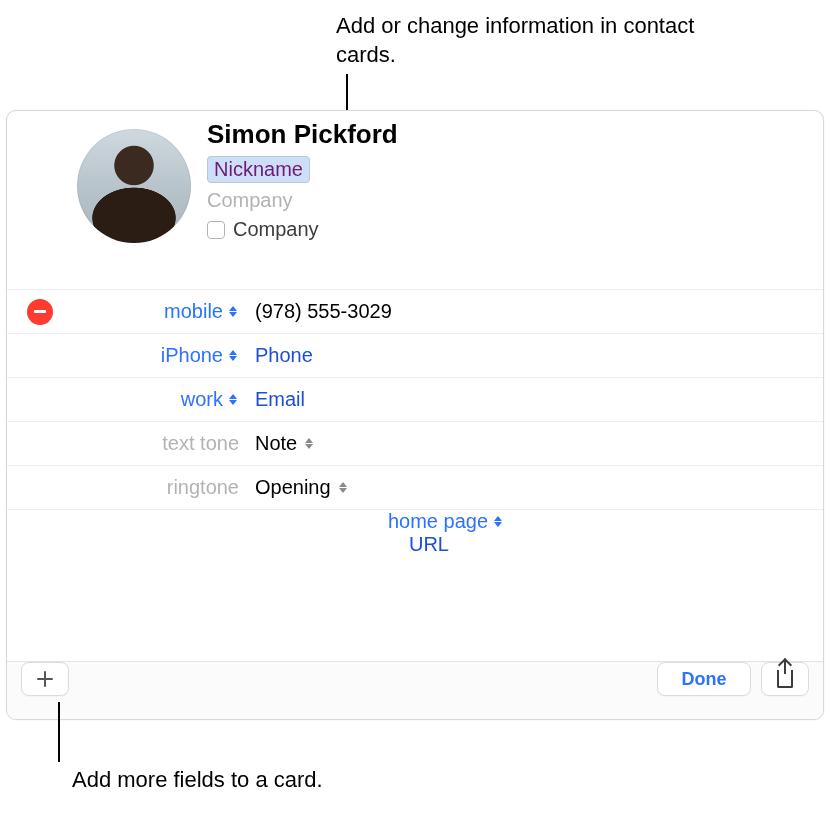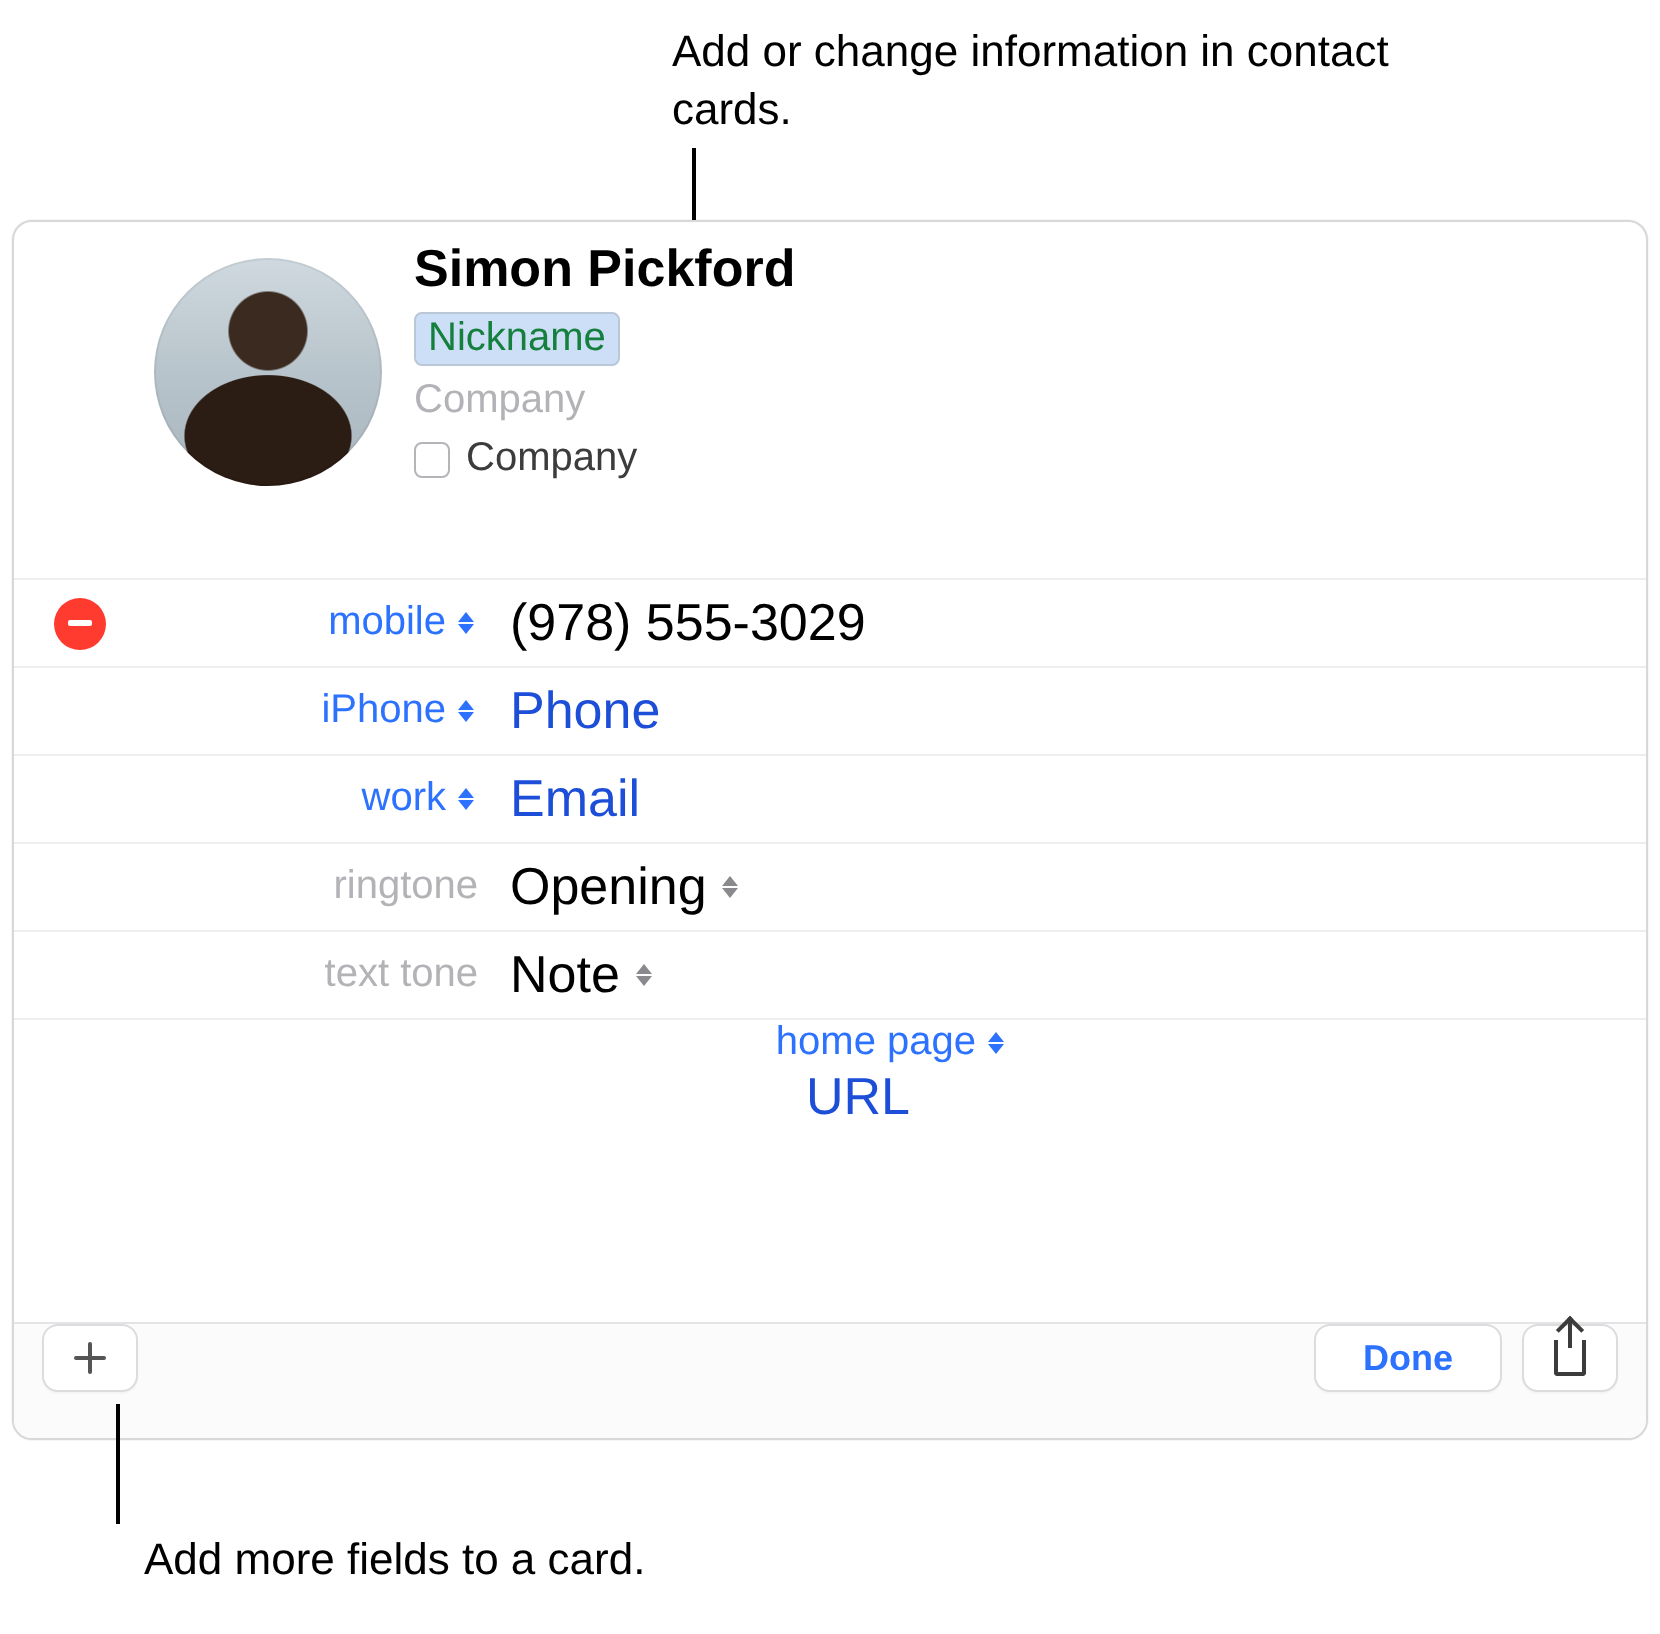--- a/index.html
+++ b/index.html
@@ -61,21 +61,21 @@
     top: 8px;
   }
   .contact-name {
     font-size: 26px;
     font-weight: 700;
   }
   .nickname-field {
     display: inline-block;
     margin-top: 6px;
     font-size: 20px;
-    color: #15803d;
+    color: #701a75;
     background: #cddff7;
     border: 1px solid #b9c7d6;
     border-radius: 4px;
     padding: 1px 6px;
   }
   .company-field {
     margin-top: 6px;
     font-size: 20px;
     color: #b3b3b7;
   }
@@ -159,21 +159,21 @@
     border-left: 4px solid transparent;
     border-right: 4px solid transparent;
   }
   .stepper-icon .up { border-bottom: 5px solid currentColor; }
   .stepper-icon .down { border-top: 5px solid currentColor; }
   .stepper-blue { color: #2c72ff; }
   .stepper-gray { color: #8a8a8e; }
 
   .value-col {
     flex: 1;
-    font-size: 26px;
+    font-size: 20px;
     padding-left: 8px;
     display: flex;
     align-items: center;
     gap: 6px;
   }
   .value-text { color: #000; }
   .placeholder-text { color: #1d4ed8; }
 
   .footer {
     position: absolute;
@@ -302,38 +302,38 @@
           </span>
       </div>
       <div class="value-col">
           <span class="placeholder-text">Email</span>
         </div>
     </div>
 
     <div class="row">
       <div class="del-col"></div>
       <div class="label-col label-gray">
+        <span>text tone</span>
+      </div>
+      <div class="value-col">
+        <span class="value-text">Note</span>
+        <span class="stepper-icon stepper-gray">
+            <span class="up"></span>
+            <span class="down"></span>
+          </span>
+      </div>
+    </div>
+
+    <div class="row">
+      <div class="del-col"></div>
+      <div class="label-col label-gray">
         <span>ringtone</span>
       </div>
       <div class="value-col">
         <span class="value-text">Opening</span>
-        <span class="stepper-icon stepper-gray">
-            <span class="up"></span>
-            <span class="down"></span>
-          </span>
-      </div>
-    </div>
-
-    <div class="row">
-      <div class="del-col"></div>
-      <div class="label-col label-gray">
-        <span>text tone</span>
-      </div>
-      <div class="value-col">
-        <span class="value-text">Note</span>
         <span class="stepper-icon stepper-gray">
             <span class="up"></span>
             <span class="down"></span>
           </span>
       </div>
     </div>
 
     <div class="row">
       <div class="del-col"></div>
       <div class="label-col label-blue">

